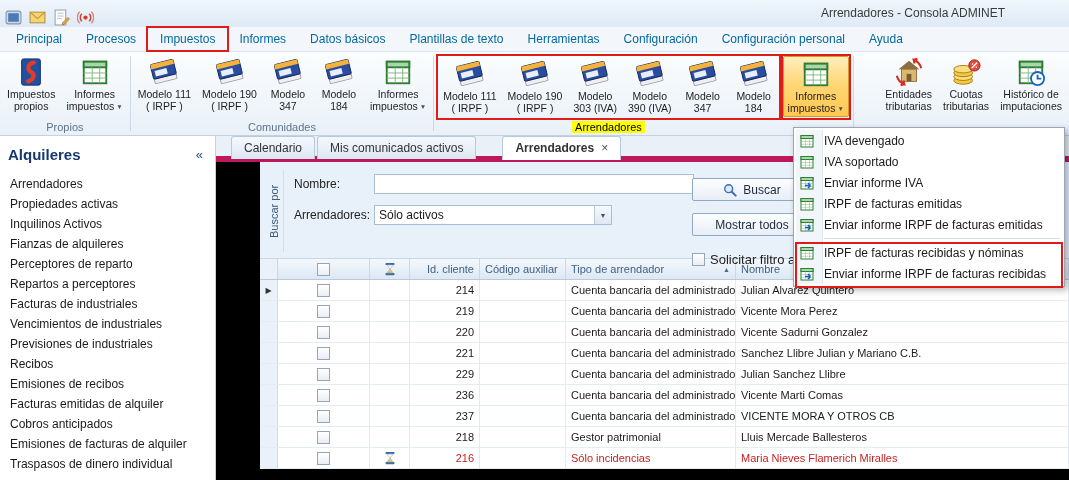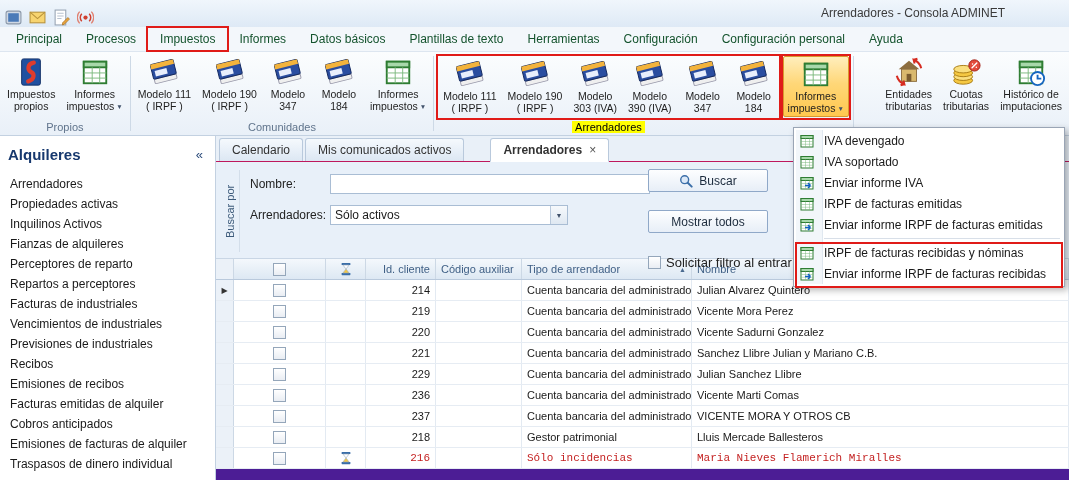--- a/index.html
+++ b/index.html
@@ -12,21 +12,21 @@
   .titlebar { position:absolute; left:0; top:0; width:100%; height:35px;
     background:linear-gradient(#f0f6fc,#d9e6f4); border-bottom:1px solid #bccbdd;
     display:flex; align-items:center; }
   .tb-icons { display:flex; gap:7px; padding-left:5px; }
   .tbi { width:17px; height:17px; }
   .tb-title { position:absolute; right:64px; top:6px; color:#3a3a3a; font-size:12px; }
 
   
   .menubar { position:absolute; left:0; top:27px; width:100%; height:25px;
     background:#f3f7fb; border-bottom:1px solid #dde6f0; display:flex; align-items:center; padding-left:4px; }
-  .menu-item { padding:4px 12px; color:#14532d; cursor:default; white-space:nowrap;text-align:center; }
+  .menu-item { padding:4px 12px; color:#0369a1; cursor:default; white-space:nowrap;text-align:center; }
   .menu-item.highlighted { box-shadow:0 0 0 2px #e01b18; }
 
   
   .ribbon { position:absolute; left:0; top:52px; width:100%; height:84px;
     background:linear-gradient(#fbfdfe,#e9f0f8); border-bottom:1px solid #c3d1e1;
     display:flex; align-items:stretch; padding:2px 2px 0 2px; }
   .rgroup { display:flex; flex-direction:column; }
   .rgroup.right { margin-left:auto; }
   .rgroup-buttons { display:flex; align-items:flex-start; gap:1px; height:66px; }
   .rgroup-label { text-align:center; font-size:11px; color:#60748c; height:15px; line-height:14px; }
@@ -49,48 +49,48 @@
   .sidebar { width:216px; background:#fff; border-right:1px solid #c3d1e1; }
   .sidebar-header { height:32px; display:flex; align-items:center; justify-content:space-between; padding:4px 12px 0 8px; }
   .sidebar-title { font-size:15px; font-weight:bold; color:#16386e; }
   .collapse { font-size:13px; color:#2a4a7a; cursor:default; }
   .sidebar-items { padding-top:6px; }
   .sidebar-item { padding:3px 10px; font-size:12px; color:#1a1a1a; white-space:nowrap; cursor:default; }
 
   .content { flex:1; display:flex; flex-direction:column; background:#e9f0f8; min-width:0; }
 
   
-  .tabstrip { height:26px; display:flex; align-items:flex-end; padding-left:3px; border-bottom:1px solid #be185d; }
+  .tabstrip { height:26px; display:flex; align-items:flex-start; padding-left:15px; border-bottom:6px solid #be185d; }
   .tab { height:23px; padding:4px 12px; margin-right:2px; background:linear-gradient(#f5f9fd,#dce7f3);
     border:1px solid #b9c9dc; border-bottom:none; border-radius:3px 3px 0 0; color:#333;
     display:flex; align-items:center; white-space:nowrap; cursor:default; }
   .tab.active { background:#fff; font-weight:bold; margin-left:24px; margin-bottom:-1px; height:24px; border-bottom:1px solid #fff; }
   .tab .tab-close { display:none; margin-left:7px; color:#555; font-weight:normal; font-size:12px; }
   .tab.closable .tab-close { display:inline; }
 
-  .panel { flex:1; background:#4c1d95; display:flex; flex-direction:column; min-height:0; }
+  .panel { flex:1; background:#000000; display:flex; flex-direction:column; min-height:0;padding-left:44px; }
 
   
   .search-area { height:97px; background:#e8f0f9; border-bottom:1px solid #c9d6e5; display:flex; position:relative; padding:8px 6px 6px 4px; }
   .buscar-por { width:20px; writing-mode:vertical-rl; transform:rotate(180deg);
     display:flex; align-items:center; justify-content:center; color:#3c5a7a; font-size:11px;
     border-left:1px solid #d3deea; margin-right:10px; }
   .fields { display:flex; flex-direction:column; gap:11px; padding-top:4px; }
   .frow { display:flex; align-items:center; }
   .frow label { width:80px; color:#222; }
   .txt { width:320px; height:20px; border:1px solid #a9bdd4; background:#fff; padding:0 4px;
     font-family:"Liberation Sans", sans-serif; font-size:12px; }
   .select { width:238px; height:20px; border:1px solid #a9bdd4; background:#fff;
     display:flex; align-items:center; padding-left:4px; position:relative; cursor:default; }
   .sel-btn { position:absolute; right:0; top:0; bottom:0; width:17px;
     background:linear-gradient(#f6f9fc,#dfe8f2); border-left:1px solid #b9c9dc;
     display:flex; align-items:center; justify-content:center; }
   .dd-glyph { font-size:7px; color:#41526b; }
 
-  .search-actions { position:absolute; left:432px; top:7px; width:120px; display:flex; flex-direction:column; gap:18px; }
+  .search-actions { position:absolute; left:432px; top:16px; width:120px; display:flex; flex-direction:column; gap:12px; }
   .btn { height:23px; border:1px solid #8fa8c8; border-radius:2px;
     background:linear-gradient(#fdfeff,#e7eef7); display:flex; align-items:center; justify-content:center;
     gap:6px; font-family:"Liberation Sans", sans-serif; font-size:12px; color:#1c2b3d; cursor:default; }
   .ico14 { width:14px; height:14px; }
   .chkrow { display:flex; align-items:center; gap:5px; margin-top:4px; white-space:nowrap; font-size:13px; color:#222; }
   .chk { width:13px; height:13px; border:1px solid #94a6ba; background:linear-gradient(#fff,#e9edf3); display:inline-block; flex:none; }
 
   
   .grid { flex:1; min-height:0; overflow:hidden; font-size:11px; --cols:18px 92px 40px 70px 86px 170px 1fr; }
   .grid-header { display:grid; grid-template-columns:var(--cols); height:21px;
@@ -100,21 +100,21 @@
   .cell { border-right:1px solid #e3eaf2; display:flex; align-items:center; padding:0 5px; overflow:hidden; white-space:nowrap; color:#1a1a1a; }
   .ind { background:#ebf1f8; border-right:1px solid #ccd8e5; padding:0 2px; justify-content:center; }
   .c-check { justify-content:center; }
   .c-icon { justify-content:center; }
   .c-id { justify-content:flex-end; text-align:left; }
   .sort { margin-left:auto; font-size:7px; color:#4a6a90; }
   .row-arrow { display:none; font-size:8px; color:#333; }
   .grid-row.current .row-arrow { display:inline; }
   .hg-icon { visibility:hidden; }
   .grid-row.hg .hg-icon { visibility:visible; }
-  .grid-row.alert .cell { color:#c42222;font-family:Liberation Mono, monospace; }
+  .grid-row.alert .cell { color:#c42222; }
 
   
   .ctx-menu { position:absolute; right:4px; top:127px; width:272px; background:#fff;
     border:1px solid #9aa5b5; box-shadow:3px 3px 7px rgba(0,0,0,.3); z-index:50; padding:2px; }
   .ctx-menu::before { content:""; position:absolute; left:2px; top:2px; bottom:2px; width:26px;
     background:#f2f6fa; border-right:1px solid #e0e8f0; }
   .ctx-items { position:relative; }
   .ctx-item { height:21px; display:flex; align-items:center; cursor:default; }
   .ctx-ico { width:16px; height:16px; margin:0 9px 0 3px; flex:none; }
   .ctx-label { font-size:12px; color:#1a1a1a; white-space:nowrap; }

